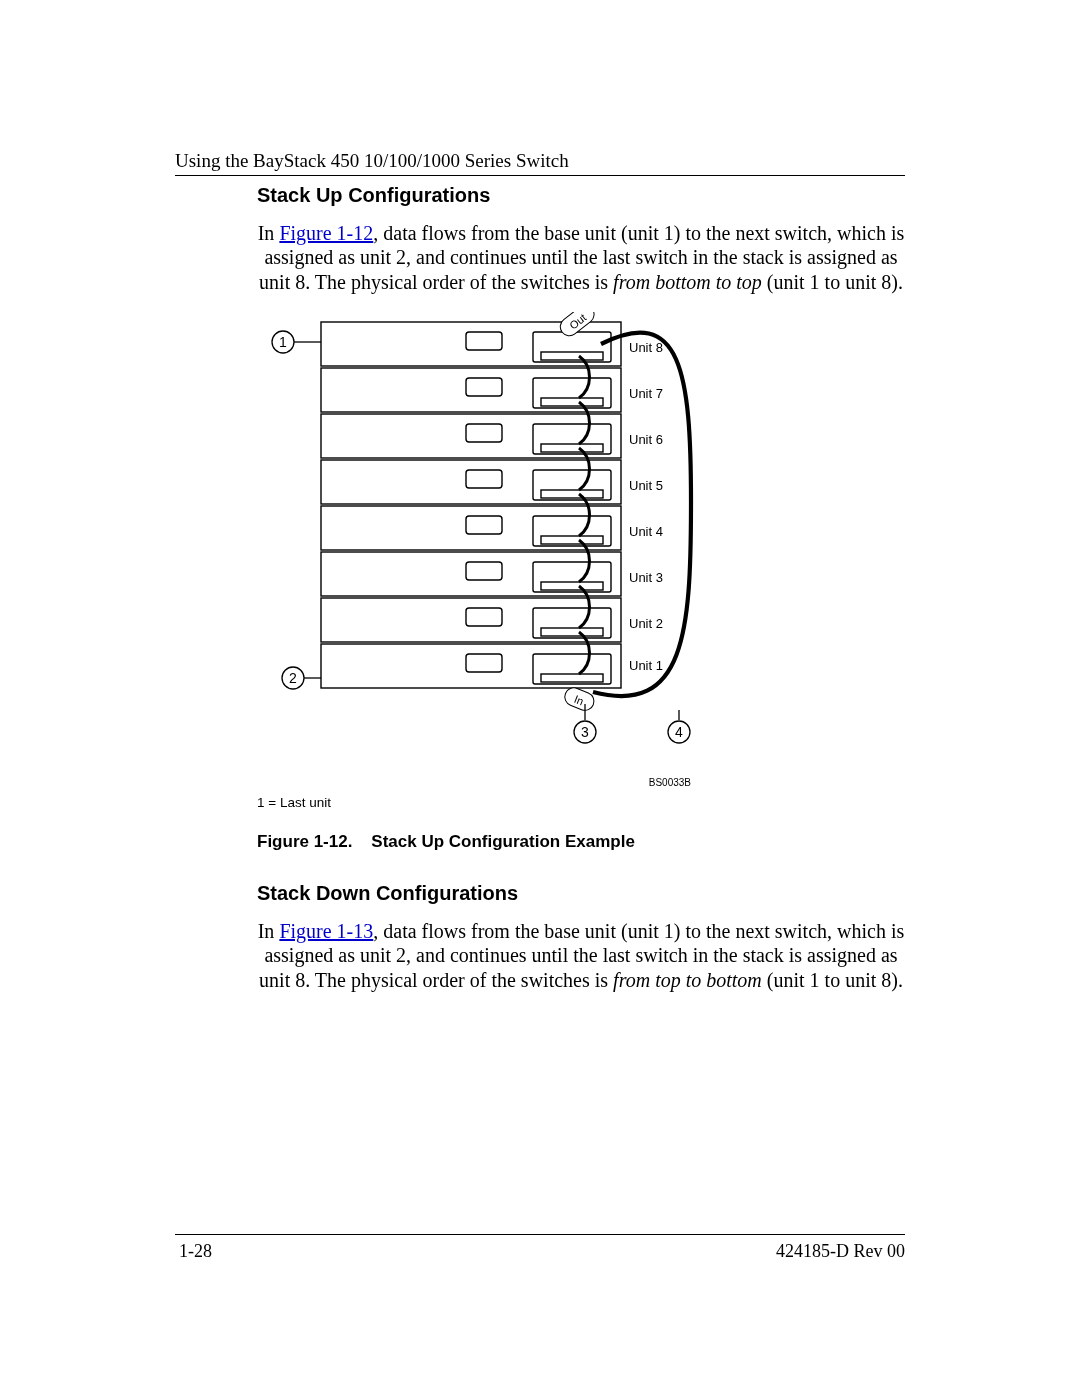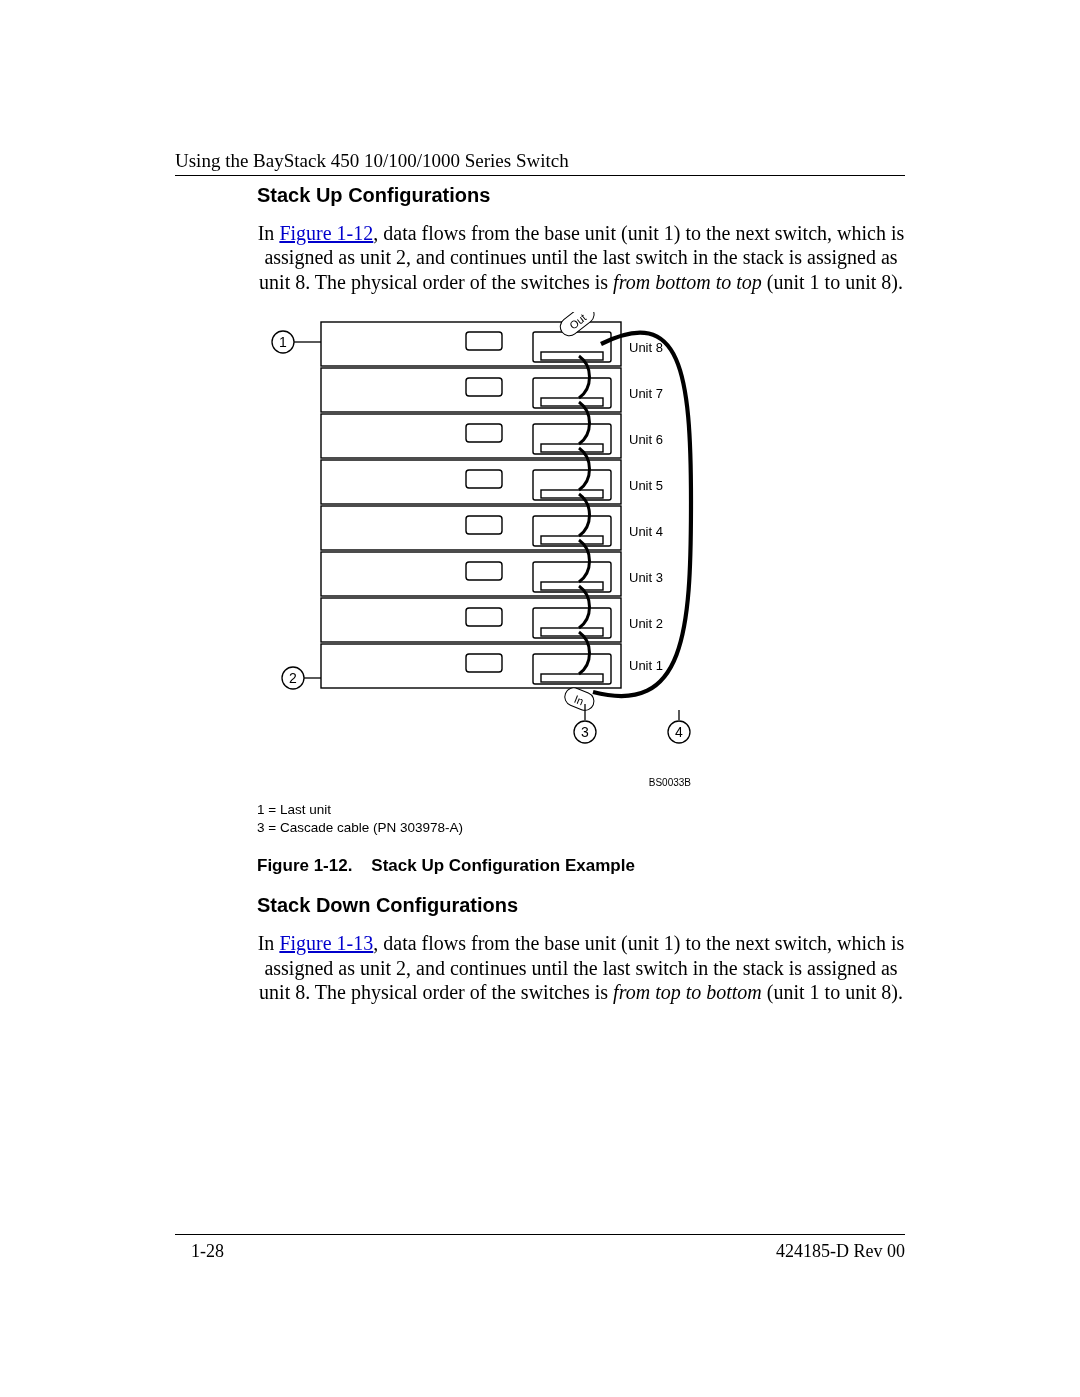--- a/index.html
+++ b/index.html
@@ -41,38 +41,38 @@
     margin-bottom: 10px;
     text-align: center;
   }
   a.figlink { color: #0000cc; text-decoration: underline; }
   em { font-style: italic; }
   .figure-cap {
     font-family: Arial, Helvetica, sans-serif;
     font-weight: bold;
     font-size: 17px;
     margin-top: 20px;
-    margin-bottom: 18px;
+    margin-bottom: 30px;
   }
   .figwrap {
     position: relative;
     width: 440px;
     height: 480px;
     margin-top: 18px;
     margin-left: 4px;
   }
   .legend {
     font-family: Arial, Helvetica, sans-serif;
     font-size: 13.5px;
     line-height: 1.3;
-    margin-top: 9px;
+    margin-top: 2px;
   }
   .footer {
     position: absolute;
-    left: 191px;
+    left: 179px;
     right: 175px;
     bottom: 135px;
     font-size: 18px;
   }
   .footer .pg { float: left; }
   .footer .rev { float: right; }
   hr.botline {
     position: absolute;
     left: 175px;
     right: 175px;
@@ -199,21 +199,20 @@
           <circle cx="418" cy="420" r="11"></circle>
           <text x="418" y="425" font-size="14" text-anchor="middle" fill="#000" stroke="none">4</text>
         </g>
 
         <text x="430" y="474" font-size="10" text-anchor="end" fill="#000">BS0033B</text>
       </svg>
     </div>
 
     <div class="legend">
       <div>1 = Last unit</div>
-      <div>3 = Cascade cable (PN 303978-A)</div>
     </div>
 
     <div class="figure-cap">
       <span>Figure 1-12.</span>&nbsp;&nbsp;&nbsp;&nbsp;<span>Stack Up Configuration Example</span>
     </div>
 
     <div class="h-sub">Stack Down Configurations</div>
     <div class="para">
       <span>In </span><a class="figlink" href="#">Figure 1-13</a><span>, data flows from the base unit (unit 1) to the next switch, which is assigned as unit 2, and continues until the last switch in the stack is assigned as unit 8. The physical order of the switches is </span><em>from top to bottom</em><span> (unit 1 to unit 8).</span>
     </div>

